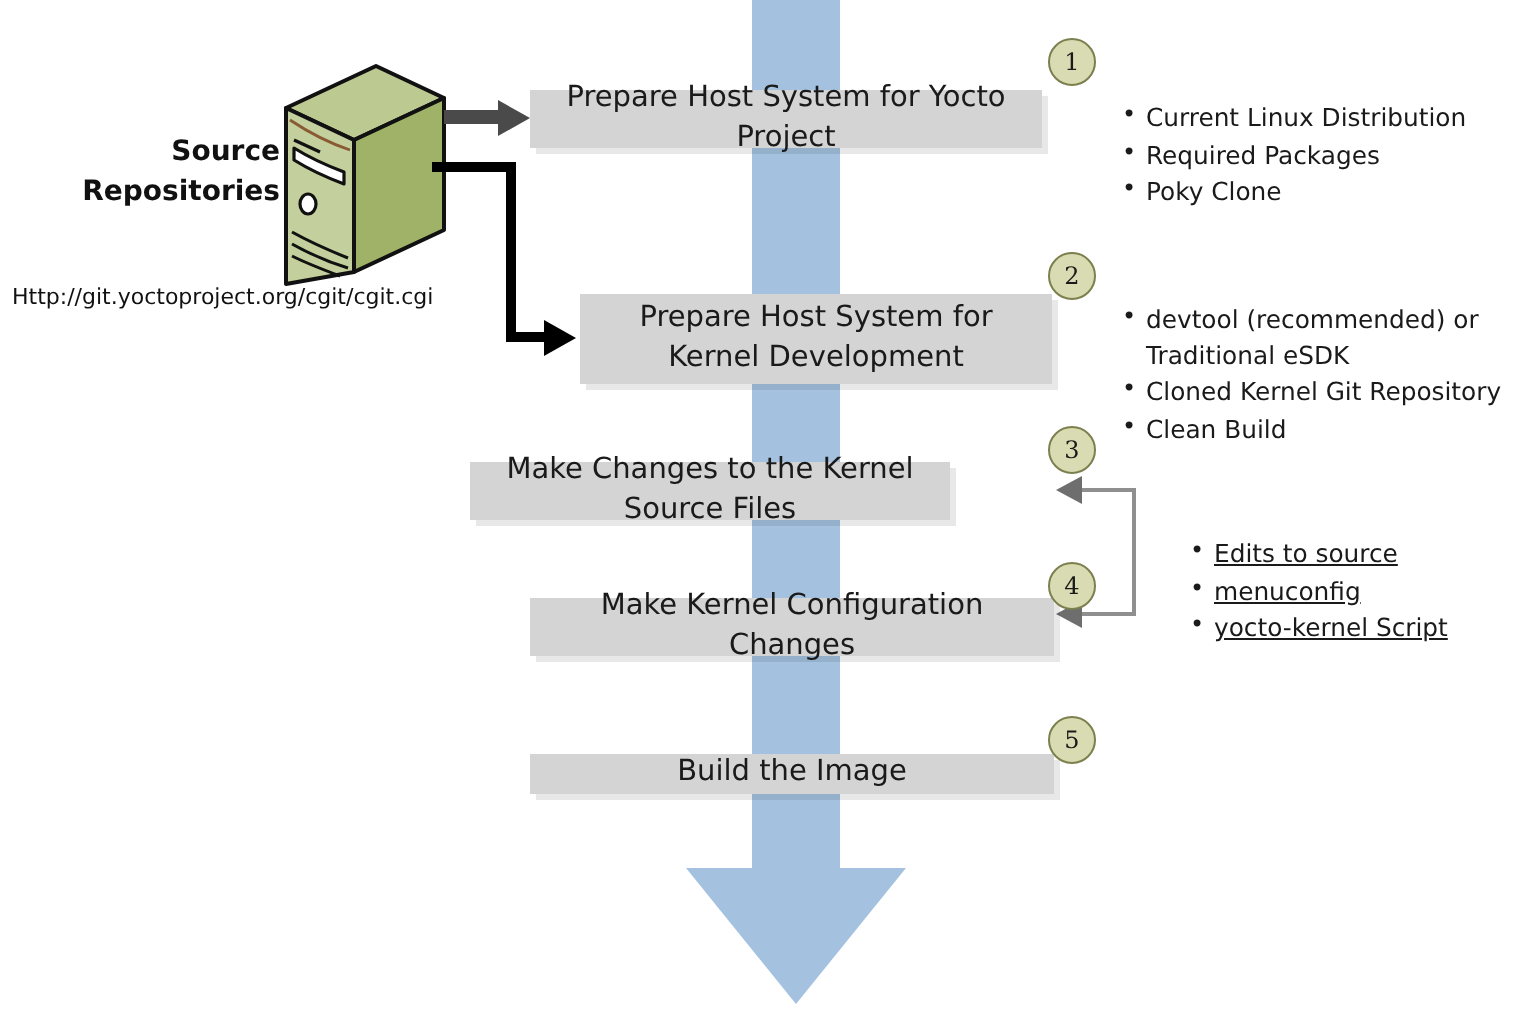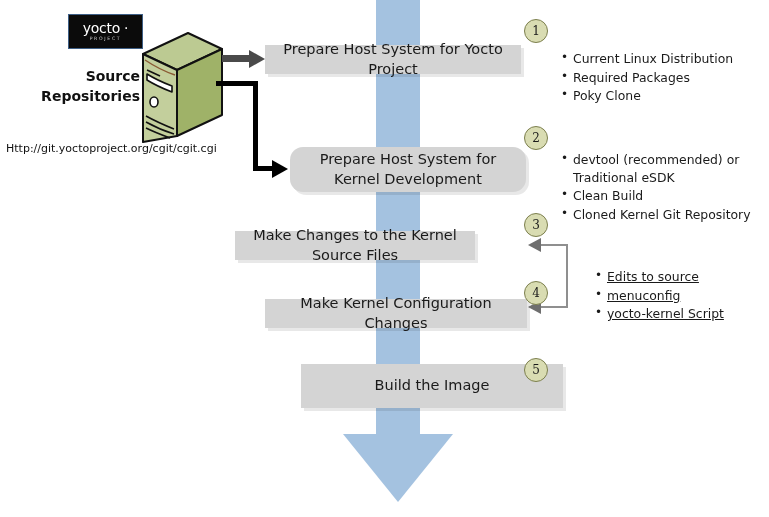--- a/index.html
+++ b/index.html
@@ -48,24 +48,24 @@
     align-items: center;
     justify-content: center;
     text-align: center;
     font-size: 14.5px;
     line-height: 1.35;
     color: #1a1a1a;
     box-shadow: 3px 3px 0 rgba(0,0,0,0.09);
     padding: 0 8px;
   }
   .pbox.b1 { left: 265px; top: 45px;  width: 256px; height: 29px; }
-  .pbox.b2 { left: 290px; top: 147px; width: 236px; height: 45px; border-radius: 13px; }
+  .pbox.b2 { left: 290px; top: 147px; width: 236px; height: 45px; }
   .pbox.b3 { left: 235px; top: 231px; width: 240px; height: 29px; }
   .pbox.b4 { left: 265px; top: 299px; width: 262px; height: 29px; }
-  .pbox.b5 { left: 265px; top: 364px; width: 262px; height: 44px; margin-left: 36px; }
+  .pbox.b5 { left: 265px; top: 377px; width: 262px; height: 20px; }
 
   
   .badge {
     position: absolute;
     width: 24px; height: 24px;
     border-radius: 50%;
     background: #d9dcb2;
     border: 1.6px solid #7c7f4e;
     display: flex; align-items: center; justify-content: center;
     font-size: 12px;
@@ -175,24 +175,20 @@
 </style>
 </head>
 <body>
 
 <div id="canvas">
 
   <div class="spine-shadow"></div>
   <div class="spine"></div>
   <div class="spine-head"></div>
 
-  <div class="logo">
-    <span class="wordmark">yocto ·</span>
-    <span class="sub">PROJECT</span>
-  </div>
 
   <div class="srclabel">Source
 Repositories</div>
 
   <div class="urllabel">Http://git.yoctoproject.org/cgit/cgit.cgi</div>
 
   <div class="server">
     <svg width="100" height="115" viewBox="0 0 100 115" xmlns="http://www.w3.org/2000/svg">
 
       <polygon points="13,24 58,3 92,19 47,40" fill="#bcca92" stroke="#111" stroke-width="2" stroke-linejoin="round"></polygon>
@@ -245,22 +241,22 @@
       <li>Current Linux Distribution</li>
       <li>Required Packages</li>
       <li>Poky Clone</li>
     </ul>
   </div>
 
   <div class="bullets bl2">
     <ul>
       <li>devtool (recommended) or
 Traditional eSDK</li>
+      <li>Cloned Kernel Git Repository</li>
       <li>Clean Build</li>
-      <li>Cloned Kernel Git Repository</li>
     </ul>
   </div>
 
   <div class="bullets bl3">
     <ul>
       <li>Edits to source</li>
       <li>menuconfig</li>
       <li>yocto-kernel Script</li>
     </ul>
   </div>

